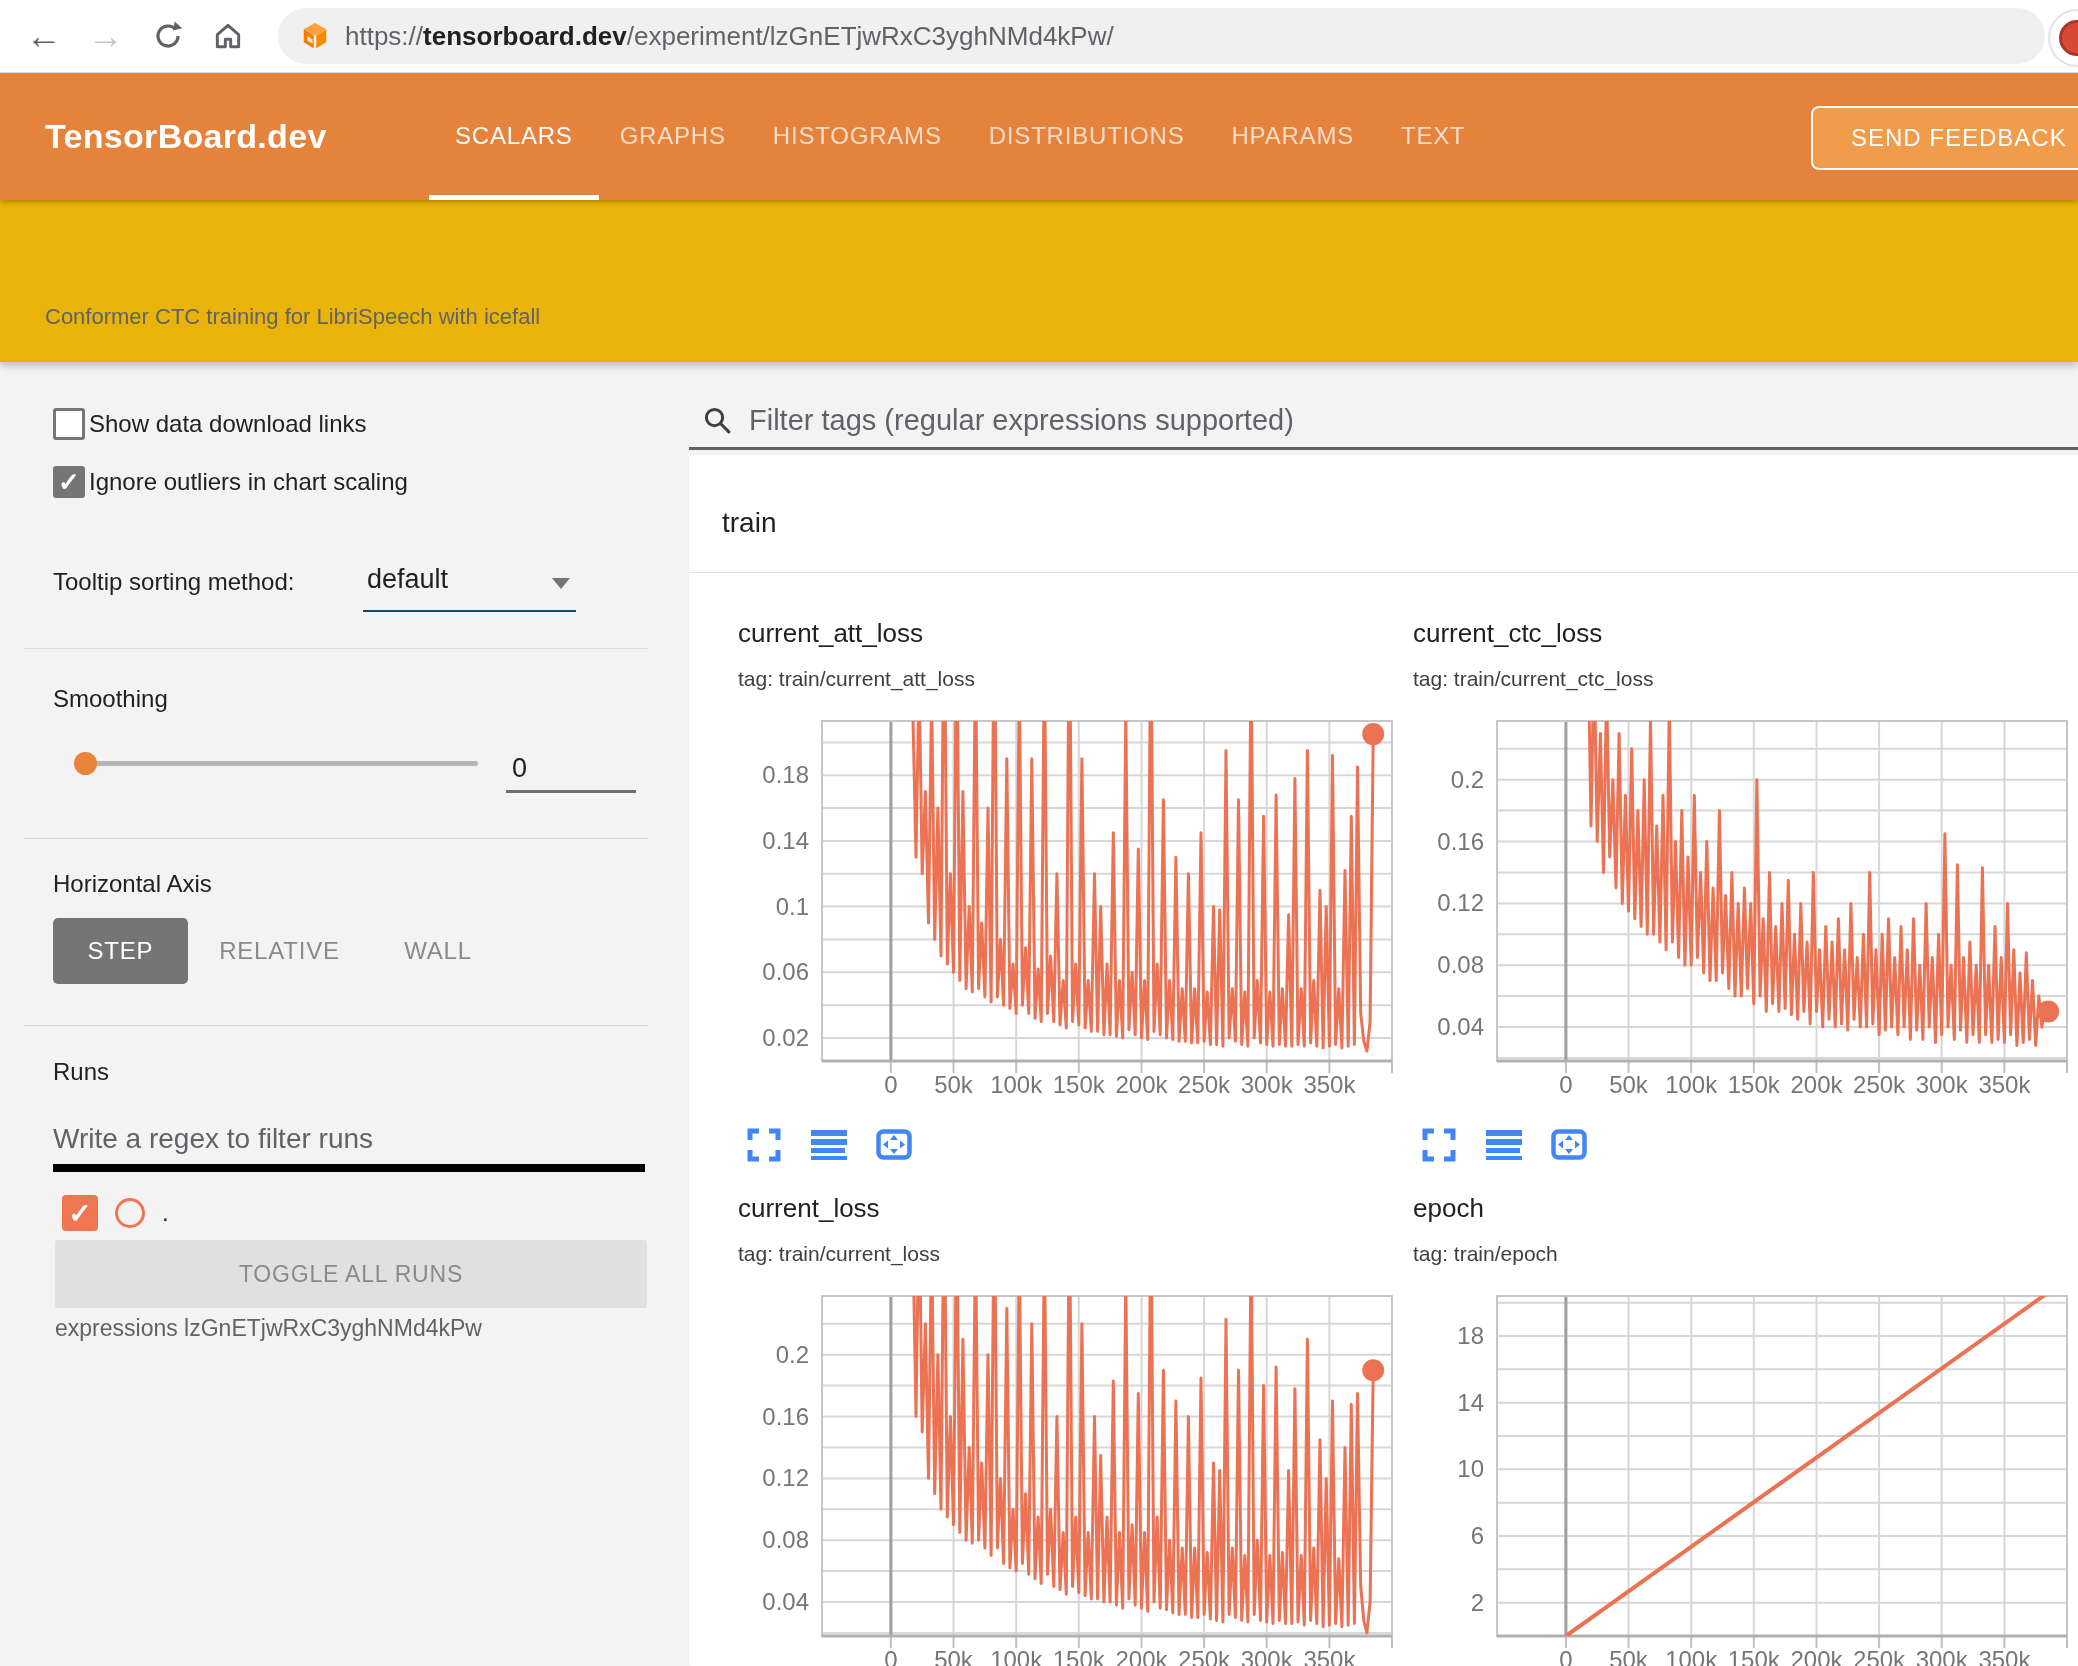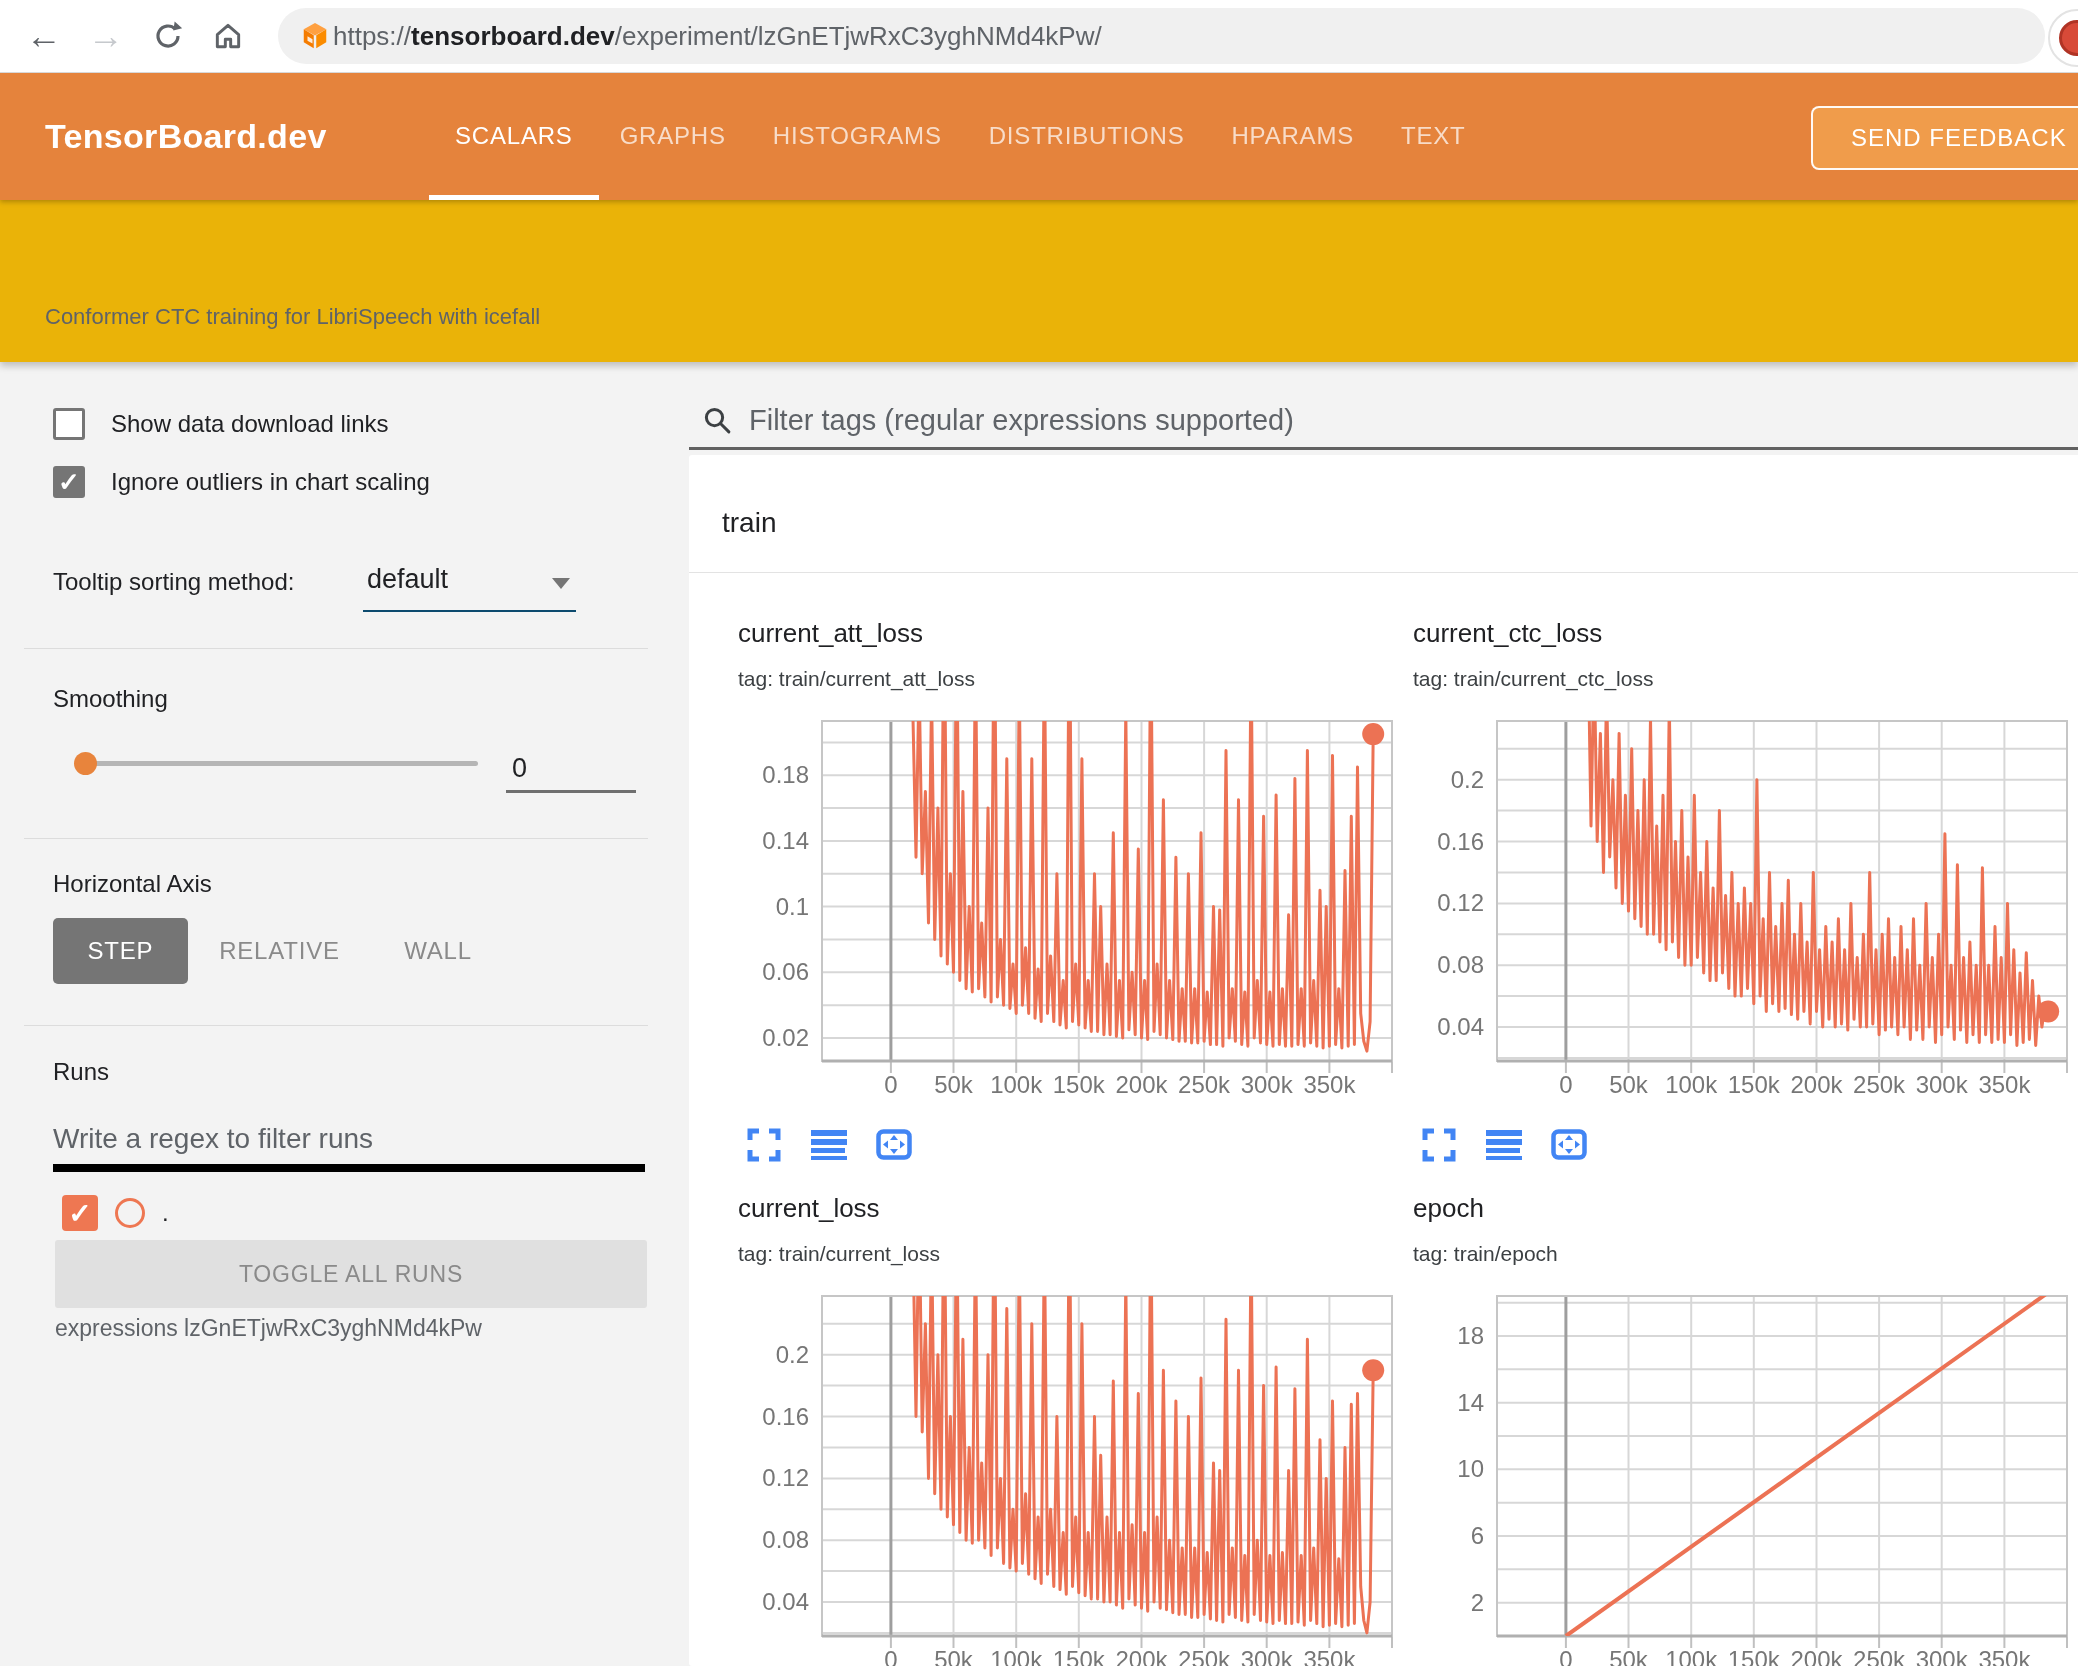--- a/index.html
+++ b/index.html
@@ -10,39 +10,39 @@
   }
   
   .browser-bar{position:absolute;left:0;top:0;width:2078px;height:72px;background:#fff;border-bottom:1px solid #d8d8d8;z-index:40;}
   .nav-ico{position:absolute;top:0;height:72px;display:flex;align-items:center;justify-content:center;font-size:36px;color:#5f6368;width:44px;cursor:pointer;}
   .ico-back{left:22px;}
   .ico-fwd{left:84px;color:#c6c9cd;}
   .ico-reload{left:146px;}
   .ico-home{left:206px;}
   .url-pill{position:absolute;left:278px;top:8px;width:1767px;height:56px;background:#f0f0f0;border-radius:28px;display:flex;align-items:center;}
   .url-fav{margin-left:22px;width:30px;height:30px;flex:0 0 auto;}
-  .url-text{margin-left:3px;font-size:26px;color:#5f6368;white-space:nowrap;}
+  .url-text{margin-left:15px;font-size:26px;color:#5f6368;white-space:nowrap;}
   .url-text .domain{color:#202124;font-weight:700;}
   .avatar{position:absolute;left:2048px;top:9px;width:54px;height:54px;border-radius:50%;background:#fff;border:2px solid #e3e3e3;display:flex;align-items:center;justify-content:center;}
   .avatar-inner{width:36px;height:36px;border-radius:50%;background:#d84a38;border:3px solid #b03425;box-sizing:border-box;}
   
   .tb-header{position:absolute;left:0;top:72px;width:2078px;height:128px;background:#e5833c;z-index:30;box-shadow:0 2px 5px rgba(0,0,0,0.25);}
   .tb-logo{position:absolute;left:45px;top:0;height:128px;display:flex;align-items:center;color:#fff;font-size:34px;font-weight:700;letter-spacing:0.3px;}
   .tb-tabs{position:absolute;left:455px;top:0;height:128px;display:flex;align-items:center;gap:47px;}
   .tb-tab{font-size:24px;letter-spacing:0.8px;color:rgba(255,255,255,0.72);cursor:pointer;white-space:nowrap;text-align:center;}
   .tb-tab.active{color:#fff;}
   .tab-underline{position:absolute;left:429px;bottom:0;width:170px;height:5px;background:#fff;}
   .feedback-btn{position:absolute;left:1811px;top:34px;width:300px;height:64px;background:#f09c4b;border:2px solid rgba(255,255,255,0.95);border-radius:8px;color:#fff;font-size:24px;letter-spacing:1px;display:flex;align-items:center;padding-left:38px;box-sizing:border-box;cursor:pointer;}
   
   .subtitle-strip{position:absolute;left:0;top:200px;width:2078px;height:162px;background:#eab308;box-shadow:0 4px 7px rgba(0,0,0,0.22);z-index:20;}
   .subtitle{position:absolute;left:45px;top:104px;font-size:22px;color:#5f6368;}
   
   .content{position:absolute;left:0;top:362px;width:2078px;height:1304px;background:#f3f3f3;}
   .sidebar{position:absolute;left:0;top:0;width:672px;height:100%;}
-  .cb-row{position:absolute;left:53px;display:flex;align-items:center;gap:26px;cursor:pointer;}
+  .cb-row{position:absolute;left:53px;display:flex;align-items:center;gap:4px;cursor:pointer;}
   .cb-row.r1{top:46px;}
   .cb-row.r2{top:104px;}
   .cbx{width:32px;height:32px;border:3px solid #757575;border-radius:3px;box-sizing:border-box;background:#fff;flex:0 0 auto;}
   .cbx.checked{background:#757575;border-color:#757575;color:#fff;display:flex;align-items:center;justify-content:center;font-size:26px;font-weight:700;line-height:1;}
   .cb-label{font-size:24px;color:#202124;}
   .select-row{position:absolute;left:53px;top:196px;display:flex;align-items:flex-start;}
   .select-label{font-size:24px;color:#202124;padding-top:10px;}
   .tb-select{position:absolute;left:310px;top:0;width:213px;height:52px;border-bottom:2px solid #0c4a6e;cursor:pointer;}
   .tb-select .val{font-size:27px;color:#202124;position:absolute;left:4px;top:6px;}
   .tb-select .caret{position:absolute;right:6px;top:20px;width:0;height:0;border-left:9px solid transparent;border-right:9px solid transparent;border-top:11px solid #757575;}

